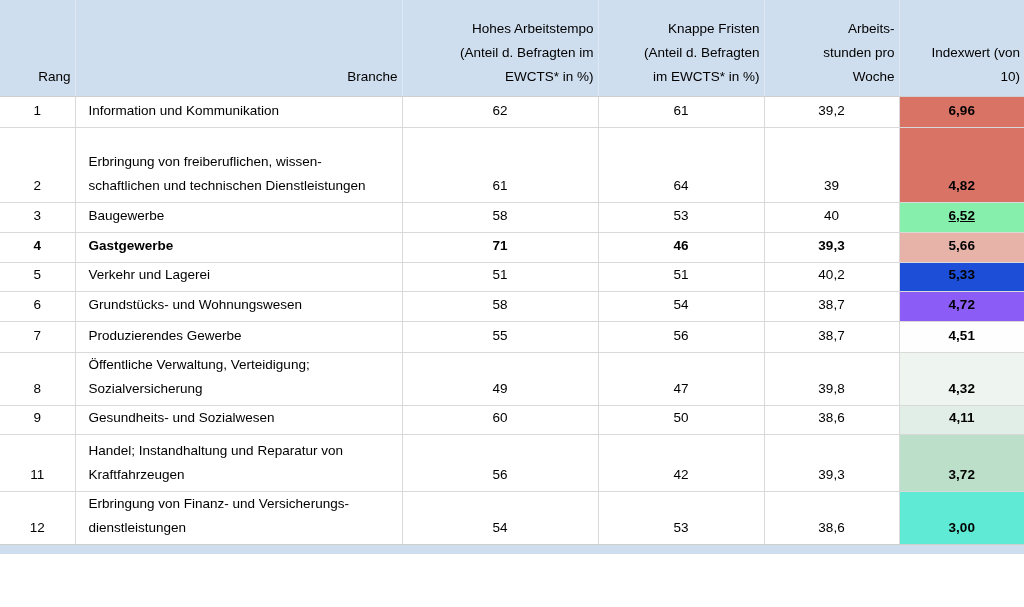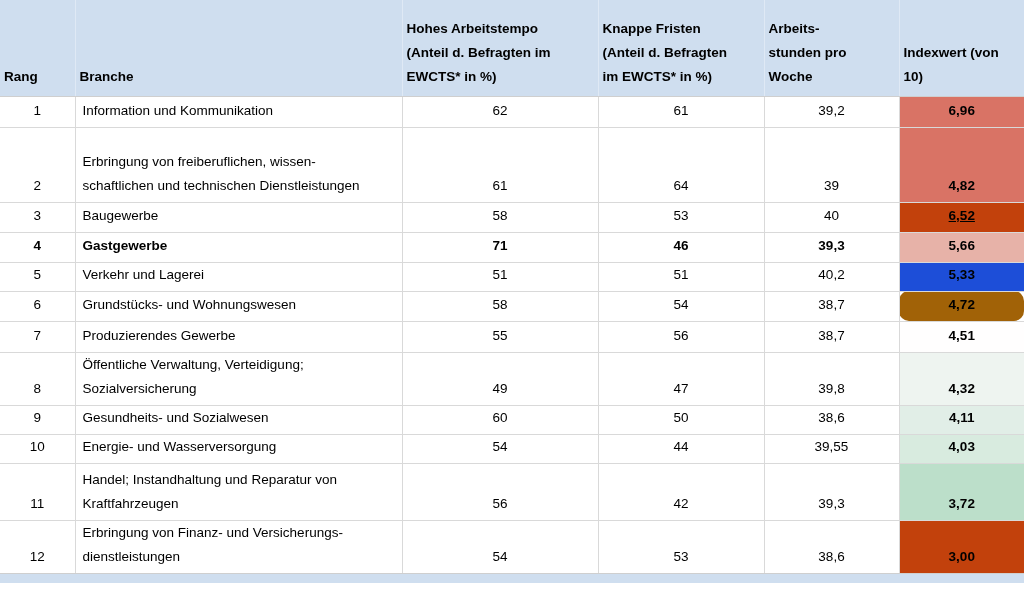--- a/index.html
+++ b/index.html
@@ -1,23 +1,23 @@
 <!DOCTYPE html>
 <html><head>
 <meta charset="utf-8">
 <style>
   html,body{margin:0;padding:0;background:#ffffff;width:1024px;height:607px;overflow:hidden;}
   body{font-family:"Liberation Sans","DejaVu Sans",sans-serif;color:#000;}
   table{border-collapse:collapse;border-style:hidden;table-layout:fixed;width:1024px;}
   td,th{border:1px solid #d9d9d9;box-sizing:border-box;overflow:hidden;
         font-size:13.5px;line-height:24px;vertical-align:bottom;padding:0 4px 4px 4px;}
   thead th{background:#cfdeef;border:1px solid #dfe9f5;border-bottom:1px solid #cfcfcf;
-        font-weight:bold;text-align:left;white-space:pre-line;padding-bottom:7px;height:96px;}
+        font-weight:normal;text-align:right;white-space:pre-line;padding-bottom:7px;height:96px;}
   td.c-rank{text-align:center;}
-  td.c-branche{text-align:left;padding-left:7px;white-space:pre-line;}
+  td.c-branche{text-align:left;padding-left:13px;white-space:pre-line;}
   td.c-num{text-align:center;}
   td.c-index{text-align:center;font-weight:bold;margin-top:41px;}
   tr.bold td{font-weight:bold;}
   .bottom-strip{width:1024px;height:10px;background:#cfdeef;border-top:1px solid #cfcfcf;box-sizing:border-box;}
 </style>
 </head>
 <body>
 
 <table>
   <colgroup>
@@ -62,21 +62,21 @@
       <td class="c-num">64</td>
       <td class="c-num">39</td>
       <td class="c-index" style="background: rgb(217, 115, 101);">4,82</td>
     </tr>
     <tr style="height:30px">
       <td class="c-rank">3</td>
       <td class="c-branche">Baugewerbe</td>
       <td class="c-num">58</td>
       <td class="c-num">53</td>
       <td class="c-num">40</td>
-      <td class="c-index" style="background: #c2410c; text-decoration: underline;">6,52</td>
+      <td class="c-index" style="background: #86efac; text-decoration: underline;">6,52</td>
     </tr>
     <tr class="bold" style="height:30px">
       <td class="c-rank">4</td>
       <td class="c-branche">Gastgewerbe</td>
       <td class="c-num">71</td>
       <td class="c-num">46</td>
       <td class="c-num">39,3</td>
       <td class="c-index" style="background: rgb(231, 178, 168);">5,66</td>
     </tr>
     <tr style="height:29px">
@@ -86,21 +86,21 @@
       <td class="c-num">51</td>
       <td class="c-num">40,2</td>
       <td class="c-index" style="background: #1d4ed8;">5,33</td>
     </tr>
     <tr style="height:30px">
       <td class="c-rank">6</td>
       <td class="c-branche">Grundstücks- und Wohnungswesen</td>
       <td class="c-num">58</td>
       <td class="c-num">54</td>
       <td class="c-num">38,7</td>
-      <td class="c-index" style="background: #a16207; border-radius: 10px;">4,72</td>
+      <td class="c-index" style="background: #8b5cf6;">4,72</td>
     </tr>
     <tr style="height:31px">
       <td class="c-rank">7</td>
       <td class="c-branche">Produzierendes Gewerbe</td>
       <td class="c-num">55</td>
       <td class="c-num">56</td>
       <td class="c-num">38,7</td>
       <td class="c-index" style="background: rgb(255, 254, 254);">4,51</td>
     </tr>
     <tr style="height:53px">
@@ -113,42 +113,34 @@
       <td class="c-index" style="background: rgb(238, 244, 240);">4,32</td>
     </tr>
     <tr style="height:29px">
       <td class="c-rank">9</td>
       <td class="c-branche">Gesundheits- und Sozialwesen</td>
       <td class="c-num">60</td>
       <td class="c-num">50</td>
       <td class="c-num">38,6</td>
       <td class="c-index" style="background: rgb(225, 238, 231);">4,11</td>
     </tr>
-    <tr style="height:28px">
-      <td class="c-rank">10</td>
-      <td class="c-branche">Energie- und Wasserversorgung</td>
-      <td class="c-num">54</td>
-      <td class="c-num">44</td>
-      <td class="c-num">39,55</td>
-      <td class="c-index" style="background: rgb(216, 235, 223);">4,03</td>
-    </tr>
     <tr style="height:57px">
       <td class="c-rank">11</td>
       <td class="c-branche">Handel; Instandhaltung und Reparatur von
 Kraftfahrzeugen</td>
       <td class="c-num">56</td>
       <td class="c-num">42</td>
       <td class="c-num">39,3</td>
       <td class="c-index" style="background: rgb(188, 223, 202);">3,72</td>
     </tr>
     <tr style="height:51px">
       <td class="c-rank">12</td>
       <td class="c-branche">Erbringung von Finanz- und Versicherungs-
 dienstleistungen</td>
       <td class="c-num">54</td>
       <td class="c-num">53</td>
       <td class="c-num">38,6</td>
-      <td class="c-index" style="background: #c2410c;">3,00</td>
+      <td class="c-index" style="background: #5eead4;">3,00</td>
     </tr>
   </tbody>
 </table>
 
 <div class="bottom-strip"></div>
 
 </body></html>

